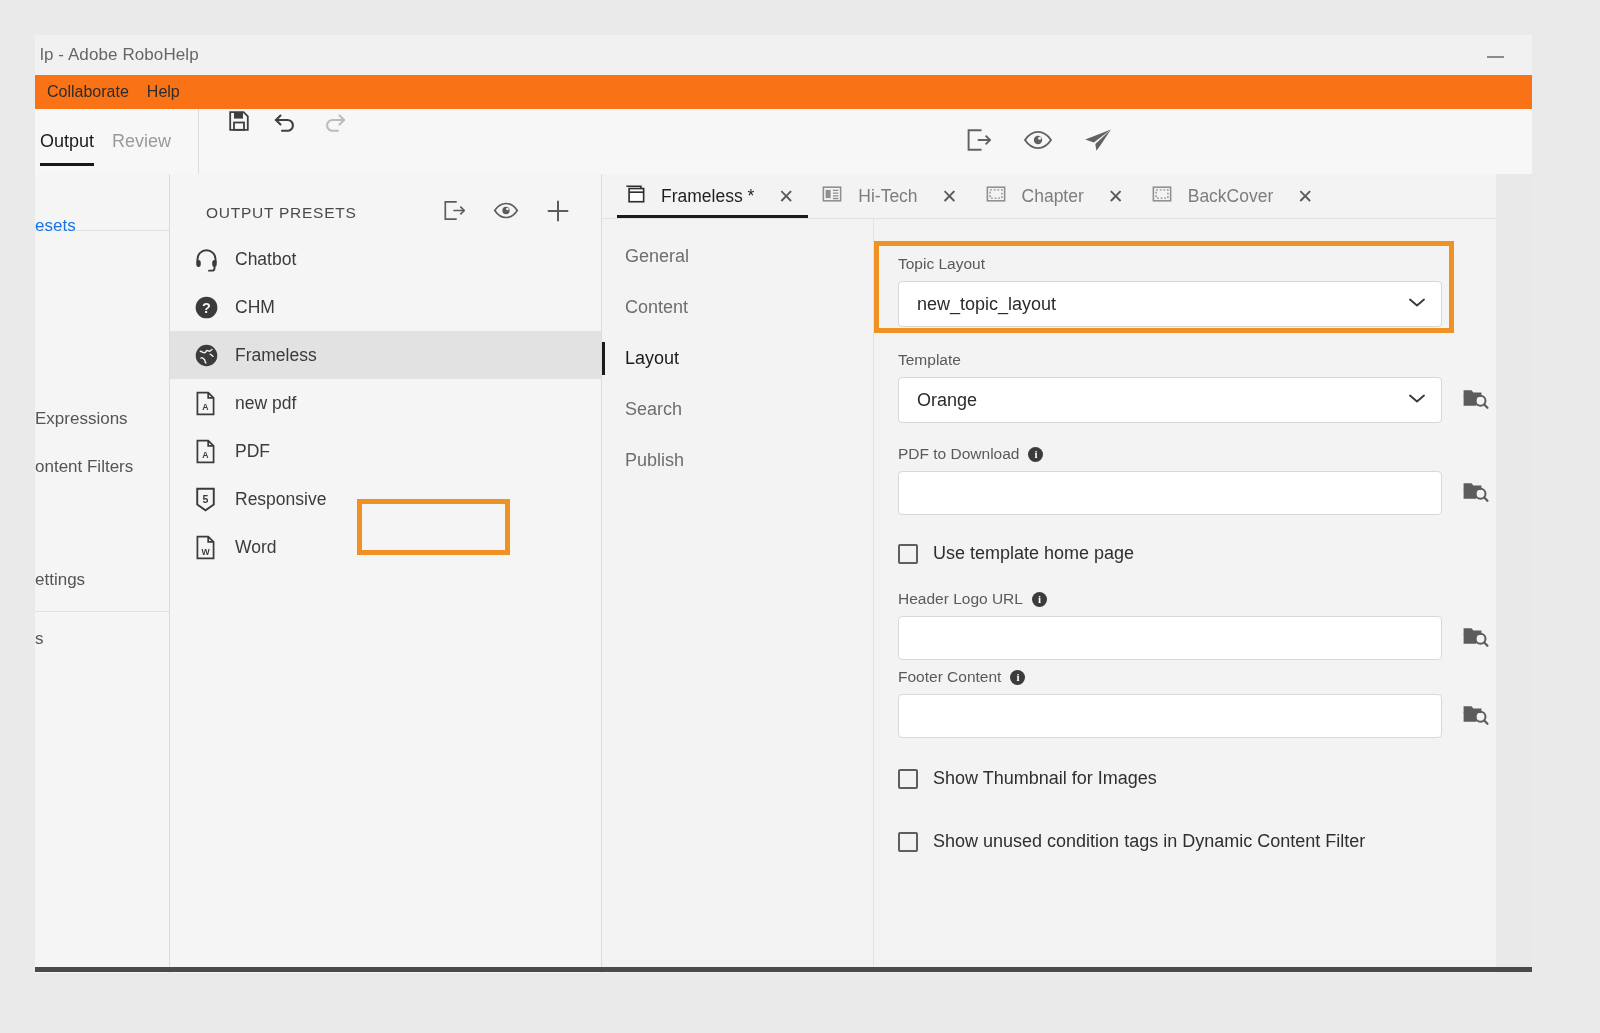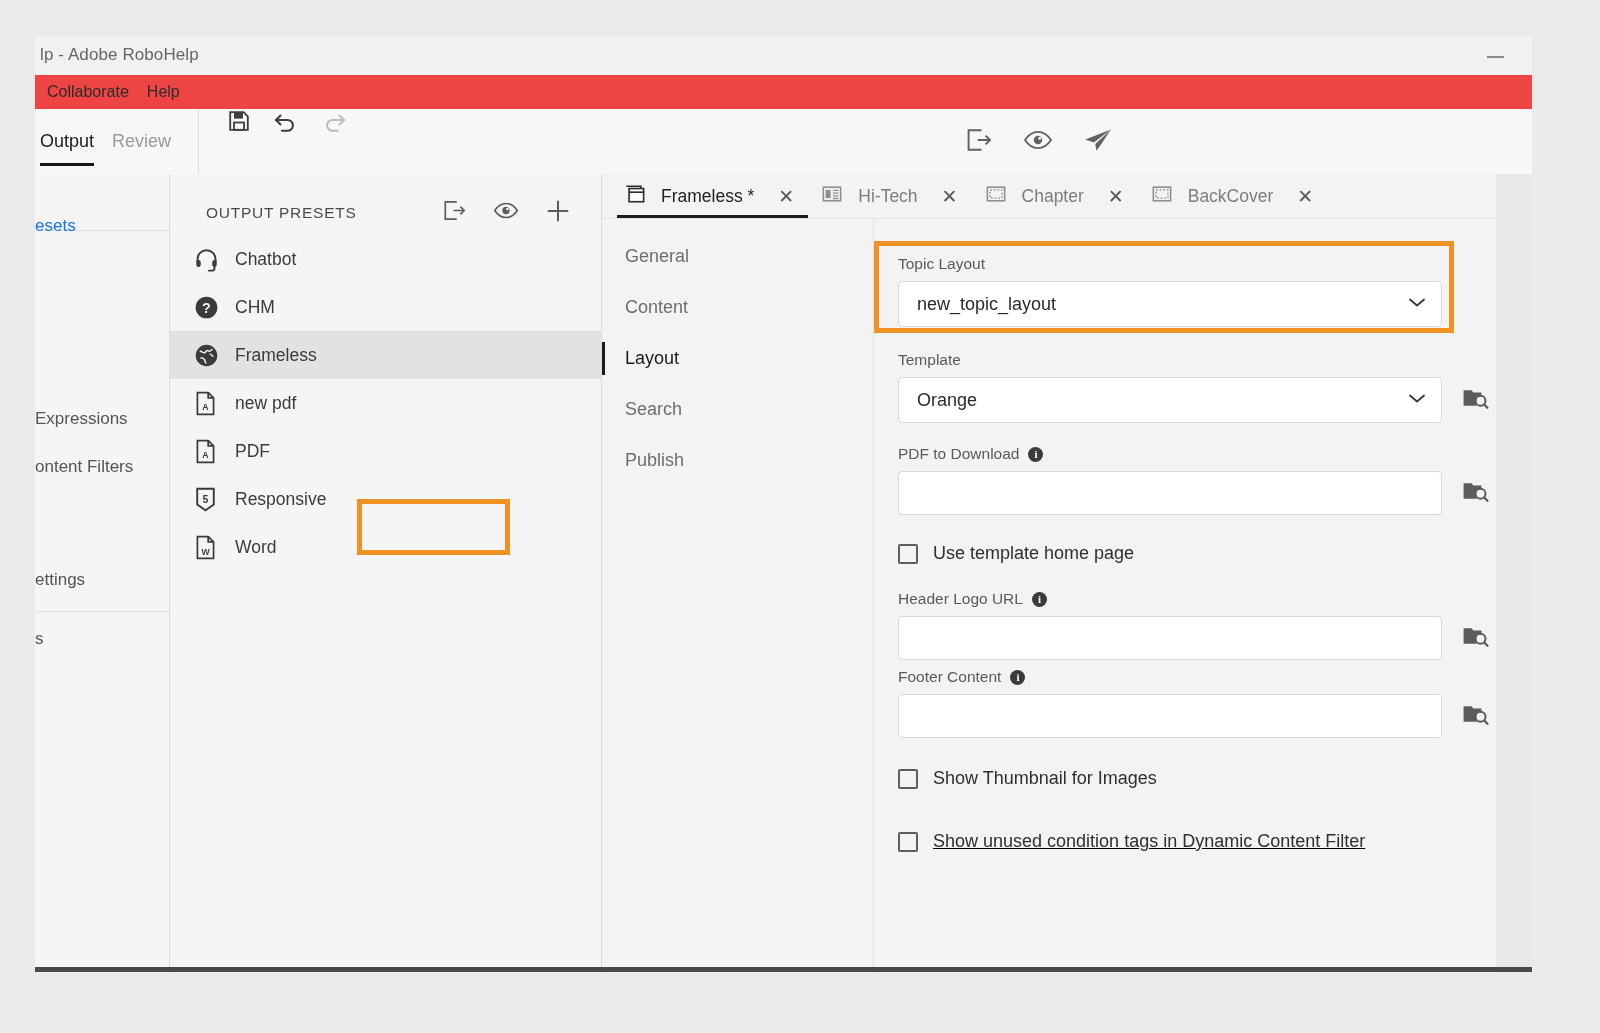--- a/index.html
+++ b/index.html
@@ -41,21 +41,21 @@
   }
   .min-btn {
     position: absolute; right: 14px; top: 12px;
     width: 46px; height: 20px;
     display: flex; align-items: center; justify-content: center;
   }
   .min-btn i { display:block; width:17px; height:2px; background:#8b8b8b; }
 
   
   .menubar {
-    height: 34px; background: #ef4444;
+    height: 34px; background: #f97316;
     display: flex; align-items: center;
     flex: none;
     padding-left: 3px;
   }
   .menubar .mi {
     font-size: 16px; color: #2c2c2c;
     padding: 4px 9px;
     cursor: default;
   }
 
@@ -603,21 +603,21 @@
                 </svg>
               </span>
             </div>
           </div>
 
           <div class="checkrow" style="margin-top:30px;">
             <span class="cbox"></span>
             <span class="cl">Show Thumbnail for Images</span>
           </div>
 
-          <div class="checkrow" style="margin-top:42px;text-decoration:underline;">
+          <div class="checkrow" style="margin-top:42px;">
             <span class="cbox"></span>
             <span class="cl">Show unused condition tags in Dynamic Content Filter</span>
           </div>
 
         </div>
 
       </div>
     </div>
 
     <div class="right-gutter"></div>

